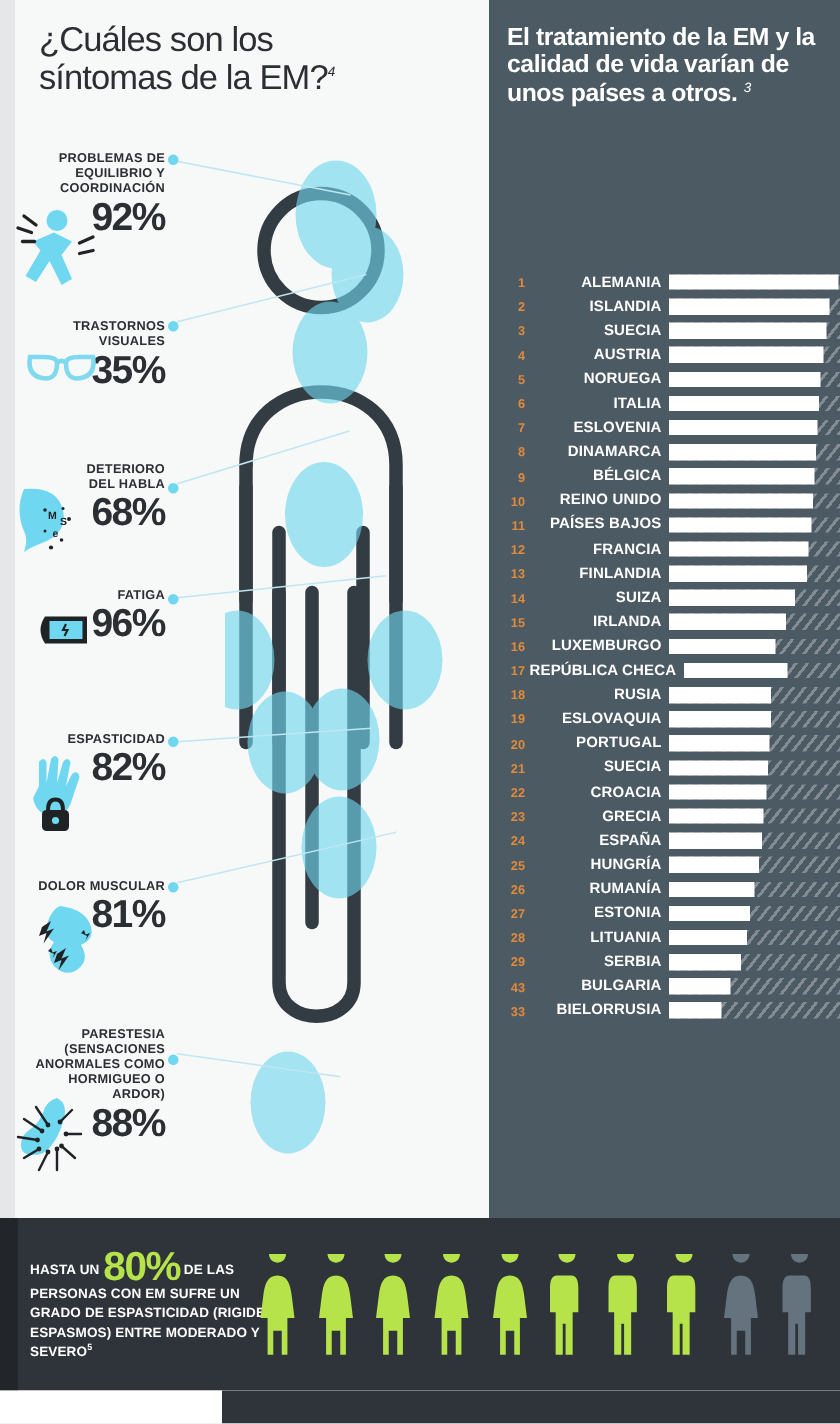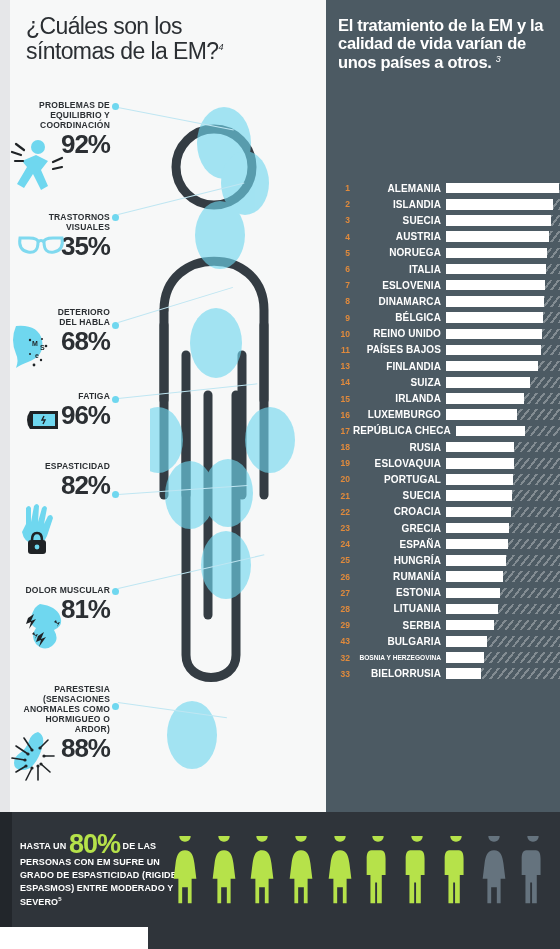--- a/index.html
+++ b/index.html
@@ -246,21 +246,21 @@
     </div>
     <div class="dot" style="left:112px;top:396px;"></div>
     <div class="sicon" style="left:22px;top:408px;">
       <svg width="44" height="24" viewBox="0 0 44 24">
         <path d="M8 3 q-6 9 0 18 L36 21 L36 3 Z" fill="#1f2326"></path>
         <rect x="11" y="6" width="22" height="12" fill="#6fd7ef"></rect>
         <path d="M22 8 L20 12 L23 12 L21 16" stroke="#1f2326" stroke-width="1.4" fill="none"></path>
       </svg>
     </div>
 
-    <div class="symptom" style="left:15px;top:461px;width:95px;">
+    <div class="symptom" style="left:15px;top:487px;width:95px;">
       <div class="slabel" style="white-space:pre-line;">ESPASTICIDAD</div>
       <div class="sval">82%</div>
     </div>
     <div class="dot" style="left:112px;top:491px;"></div>
     <div class="sicon" style="left:14px;top:502px;">
       <svg width="48" height="56" viewBox="0 0 48 56">
         <g fill="#6fd7ef">
           <path d="M12 22 L12 6 q3 -4 5 0 L17 20 L20 4 q3 -4 5 0 L24 20 L28 6 q3 -4 5 0 L30 22 L34 14 q4 -3 5 2 L33 34 q-4 10 -14 8 q-9 -2 -11 -12 Z"></path>
         </g>
         <g>
@@ -404,20 +404,27 @@
           </div>
         </div>
         <div class="rank-row">
           <div class="rank-num">11</div>
           <div class="rank-name">PAÍSES BAJOS</div>
           <div class="bar-track">
             <div class="bar-fill" style="width: 83%;"></div>
           </div>
         </div>
         <div class="rank-row">
+          <div class="rank-num">12</div>
+          <div class="rank-name">FRANCIA</div>
+          <div class="bar-track">
+            <div class="bar-fill" style="width: 82%;"></div>
+          </div>
+        </div>
+        <div class="rank-row">
           <div class="rank-num">13</div>
           <div class="rank-name">FINLANDIA</div>
           <div class="bar-track">
             <div class="bar-fill" style="width: 81%;"></div>
           </div>
         </div>
         <div class="rank-row">
           <div class="rank-num">14</div>
           <div class="rank-name">SUIZA</div>
           <div class="bar-track">
@@ -527,27 +534,20 @@
           <div class="rank-name">SERBIA</div>
           <div class="bar-track">
             <div class="bar-fill" style="width: 42%;"></div>
           </div>
         </div>
         <div class="rank-row">
           <div class="rank-num">43</div>
           <div class="rank-name">BULGARIA</div>
           <div class="bar-track">
             <div class="bar-fill" style="width: 36%;"></div>
-          </div>
-        </div>
-        <div class="rank-row">
-          <div class="rank-num">32</div>
-          <div class="rank-name tiny">BOSNIA Y HERZEGOVINA</div>
-          <div class="bar-track">
-            <div class="bar-fill" style="width: 33%;"></div>
           </div>
         </div>
         <div class="rank-row">
           <div class="rank-num">33</div>
           <div class="rank-name">BIELORRUSIA</div>
           <div class="bar-track">
             <div class="bar-fill" style="width: 31%;"></div>
           </div>
         </div>
       </div>

